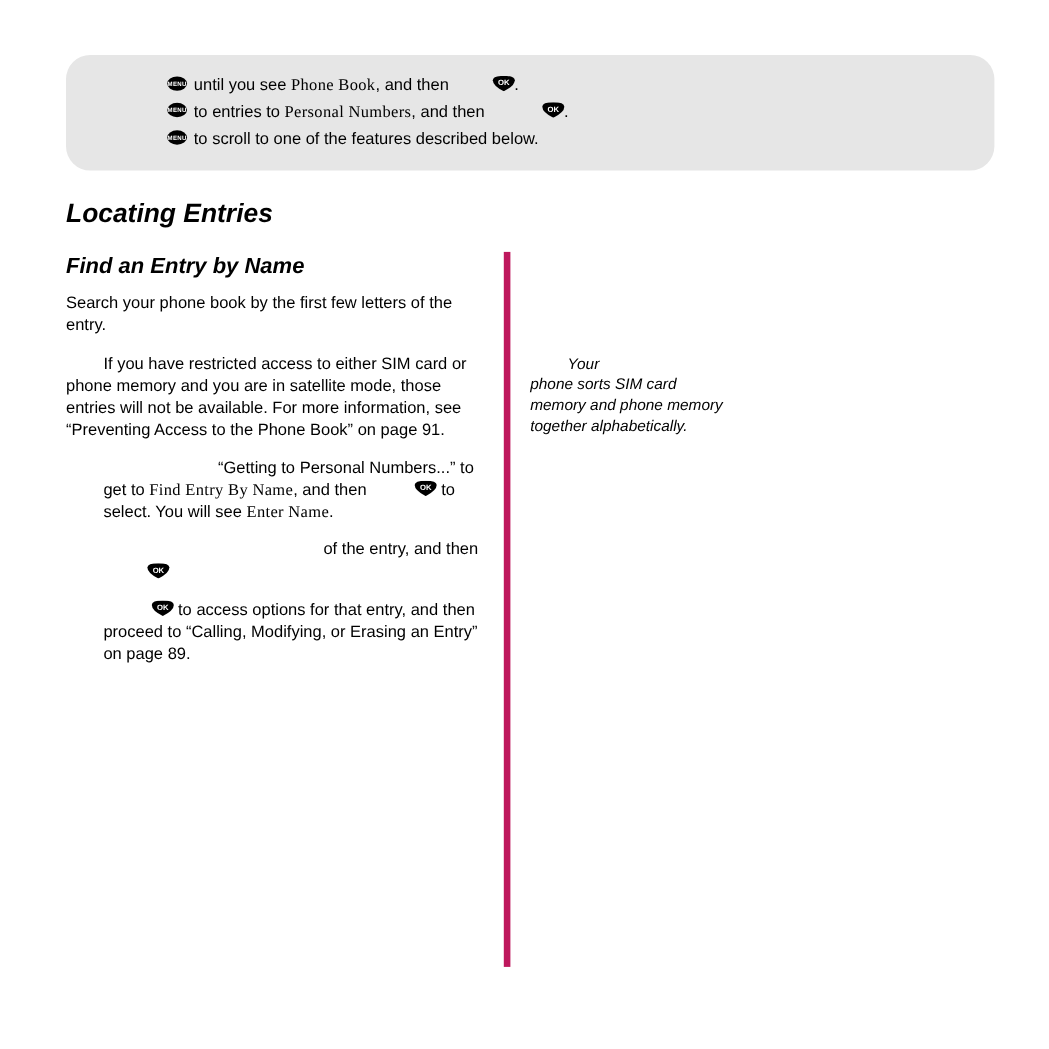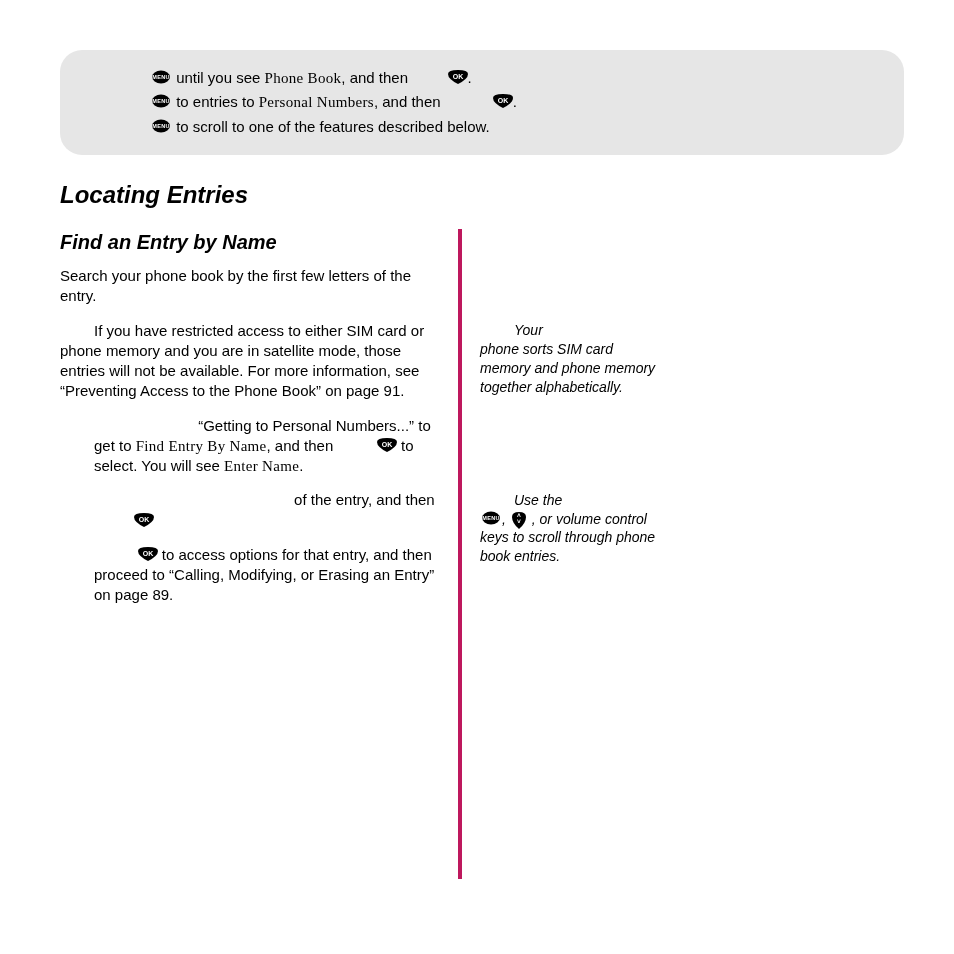--- a/index.html
+++ b/index.html
@@ -70,21 +70,21 @@
   }
   .two-col {
     display: flex;
     align-items: flex-start;
   }
   .left-col {
     width: 380px;
     padding-right: 18px;
   }
   .right-col {
-    border-left: 4px solid #be185d;
+    border-left: 6px solid #be185d;
     padding-left: 18px;
     min-height: 650px;
     width: 180px;
   }
   .para { margin: 0 0 14px 0; }
   .indent { text-indent: 34px; }
   .indent2 { padding-left: 34px; }
   .tip {
     font-style: italic;
     font-size: 14px;
@@ -185,32 +185,16 @@
       </p>
     </div>
 
     <div class="right-col">
       <div style="height:78px"></div>
       <p class="tip">
         <span class="tip-first" style="display:block">Your</span>
         <span>phone sorts SIM card memory and phone memory together alphabetically.</span>
       </p>
       <div style="height:56px"></div>
-      <p class="tip">
-        <span class="tip-first" style="display:block">Use the</span>
-        <span class="icon icon-inline">
-          <svg width="20" height="14">
-              <ellipse class="oval" cx="10" cy="7" rx="9" ry="6.5"></ellipse>
-              <text class="menu-txt" x="10" y="9" text-anchor="middle">MENU</text>
-            </svg>
-        </span><span>, </span>
-        <span class="icon icon-inline">
-          <svg width="16" height="18">
-              <path class="shield" d="M1 6 Q1 1 8 1 Q15 1 15 6 Q15 12 8 18 Q1 12 1 6 Z"></path>
-              <text class="shield-txt" x="8" y="7" text-anchor="middle">˄</text>
-              <text class="shield-txt" x="8" y="13" text-anchor="middle">˅</text>
-            </svg>
-        </span><span>, or volume control keys to scroll through phone book entries.</span>
-      </p>
     </div>
 
   </div>
 </div>
 
 </body></html>

